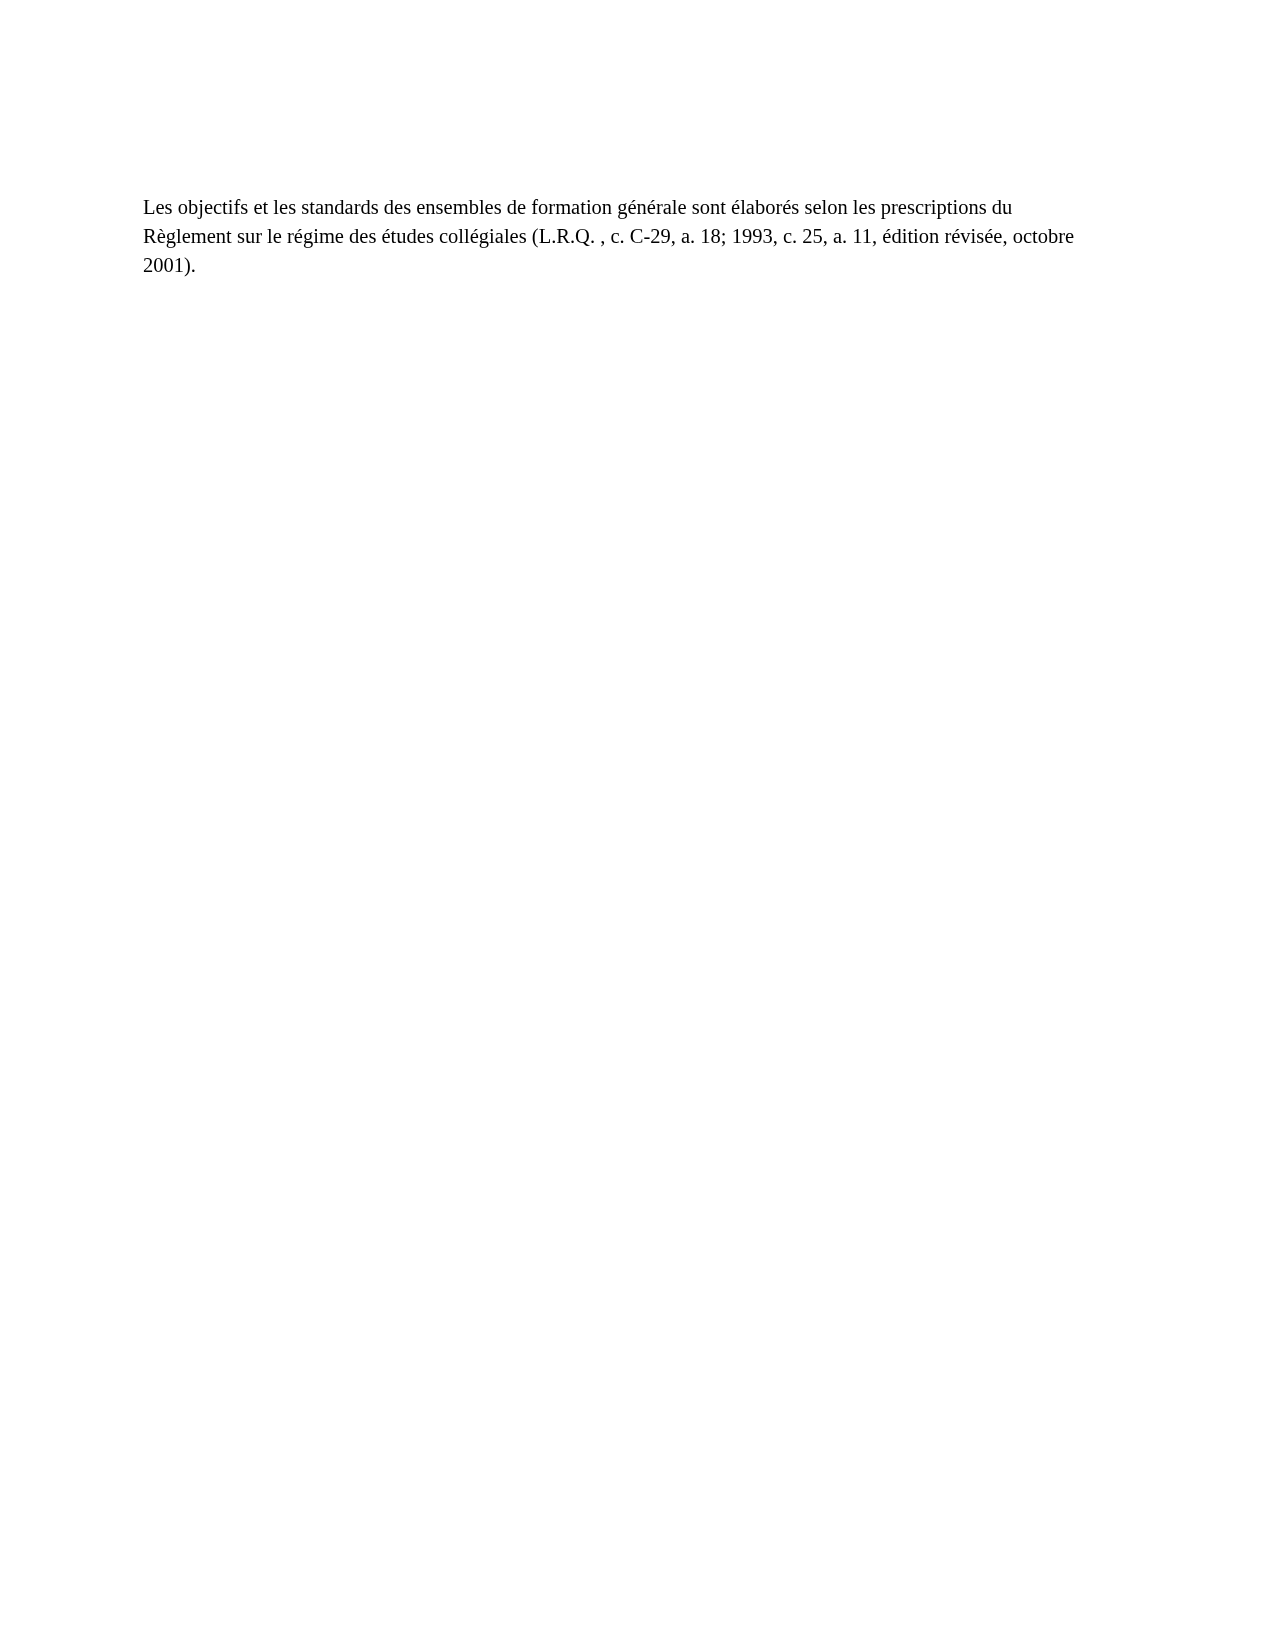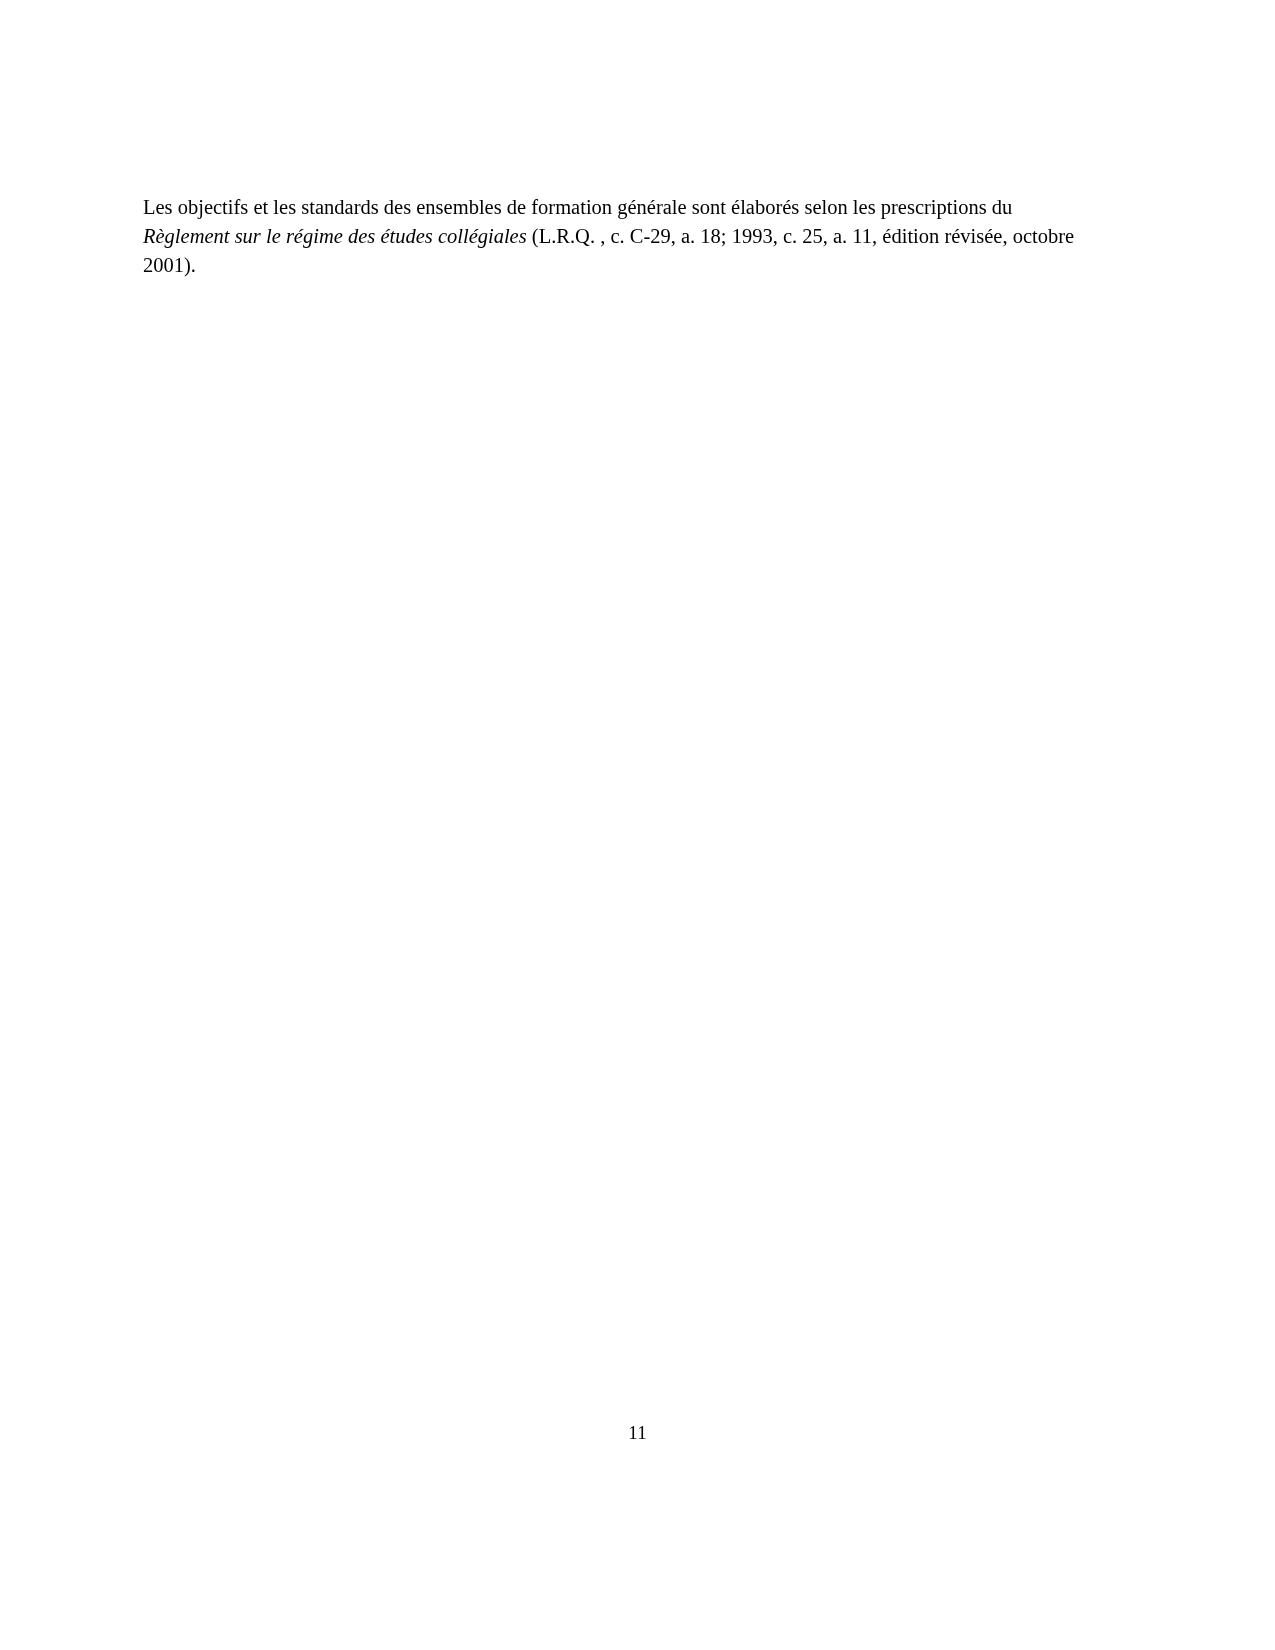--- a/index.html
+++ b/index.html
@@ -27,34 +27,32 @@
     top: 172px;
     width: 935px;
     font-size: 20.5px;
     line-height: 29px;
     text-align: left;
   }
   .body-text .seg {
     white-space: normal;
   }
   .italic {
-    font-style: italic;
   }
   .page-number {
     position: absolute;
     left: 0;
     right: 0;
     top: 1422px;
     text-align: center;
     font-size: 19px;
     font-family: "Liberation Serif", serif;
   }
 </style>
 </head>
 <body>
 
 <div class="page">
 
   <p class="body-text"><span class="seg">Les objectifs et les standards des ensembles de formation générale sont élaborés selon les prescriptions du </span><span class="seg italic">Règlement sur le régime des études collégiales</span><span class="seg"> (L.R.Q. , c. C-29, a. 18; 1993, c. 25, a. 11, édition révisée, octobre 2001).</span></p>
 
-  <div class="page-number">11</div>
 
 </div>
 
 </body></html>

